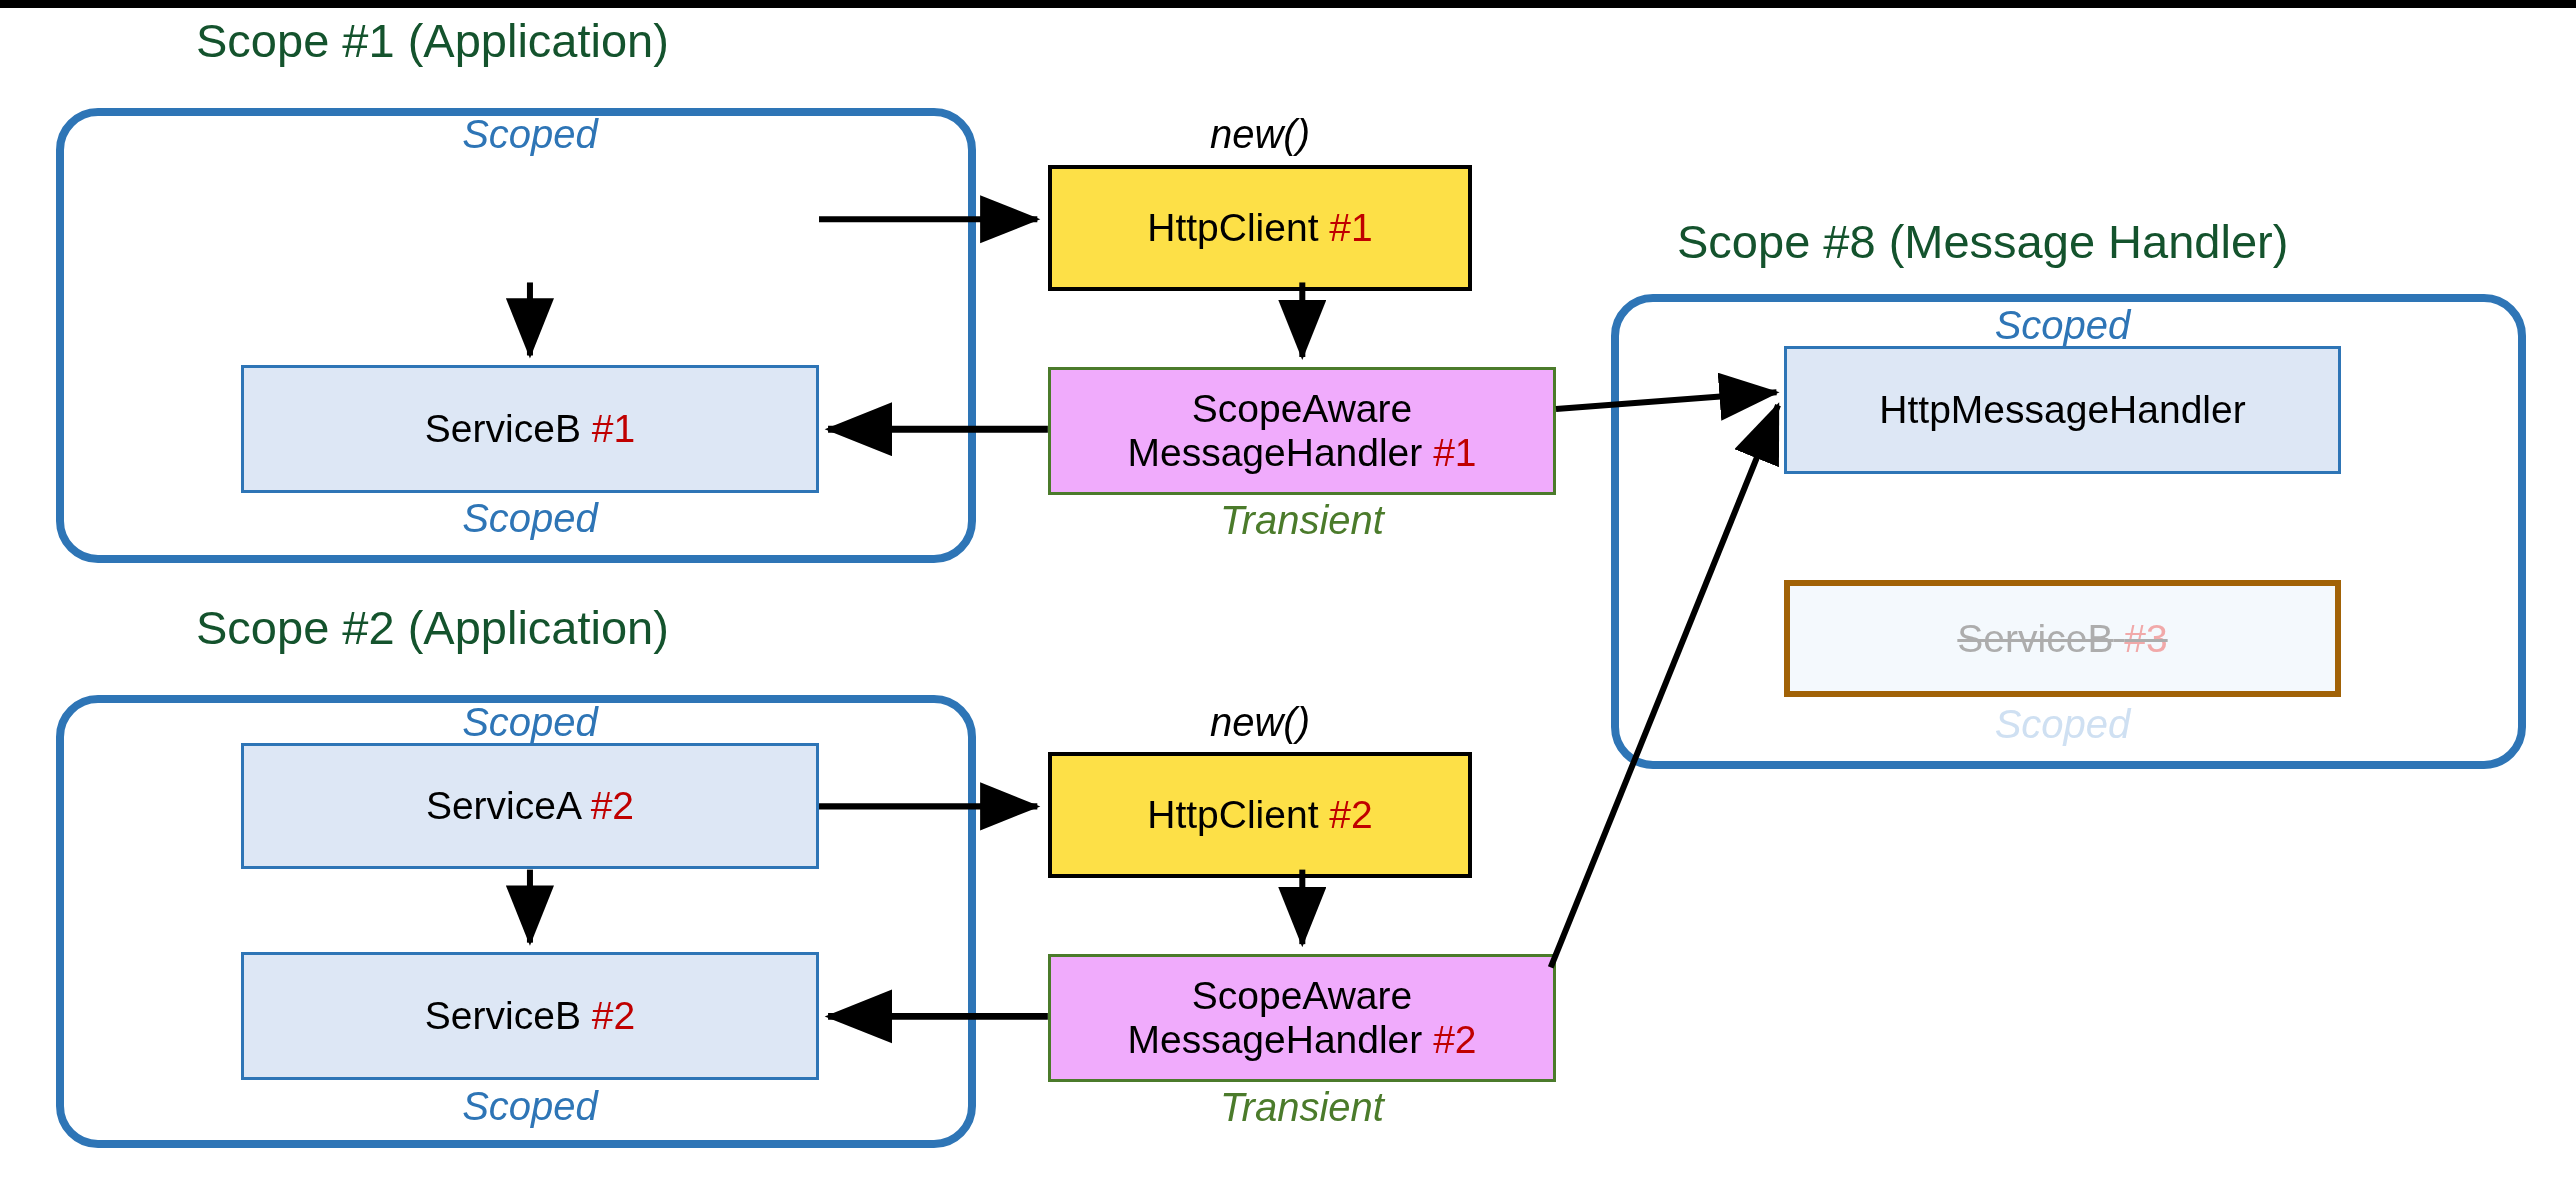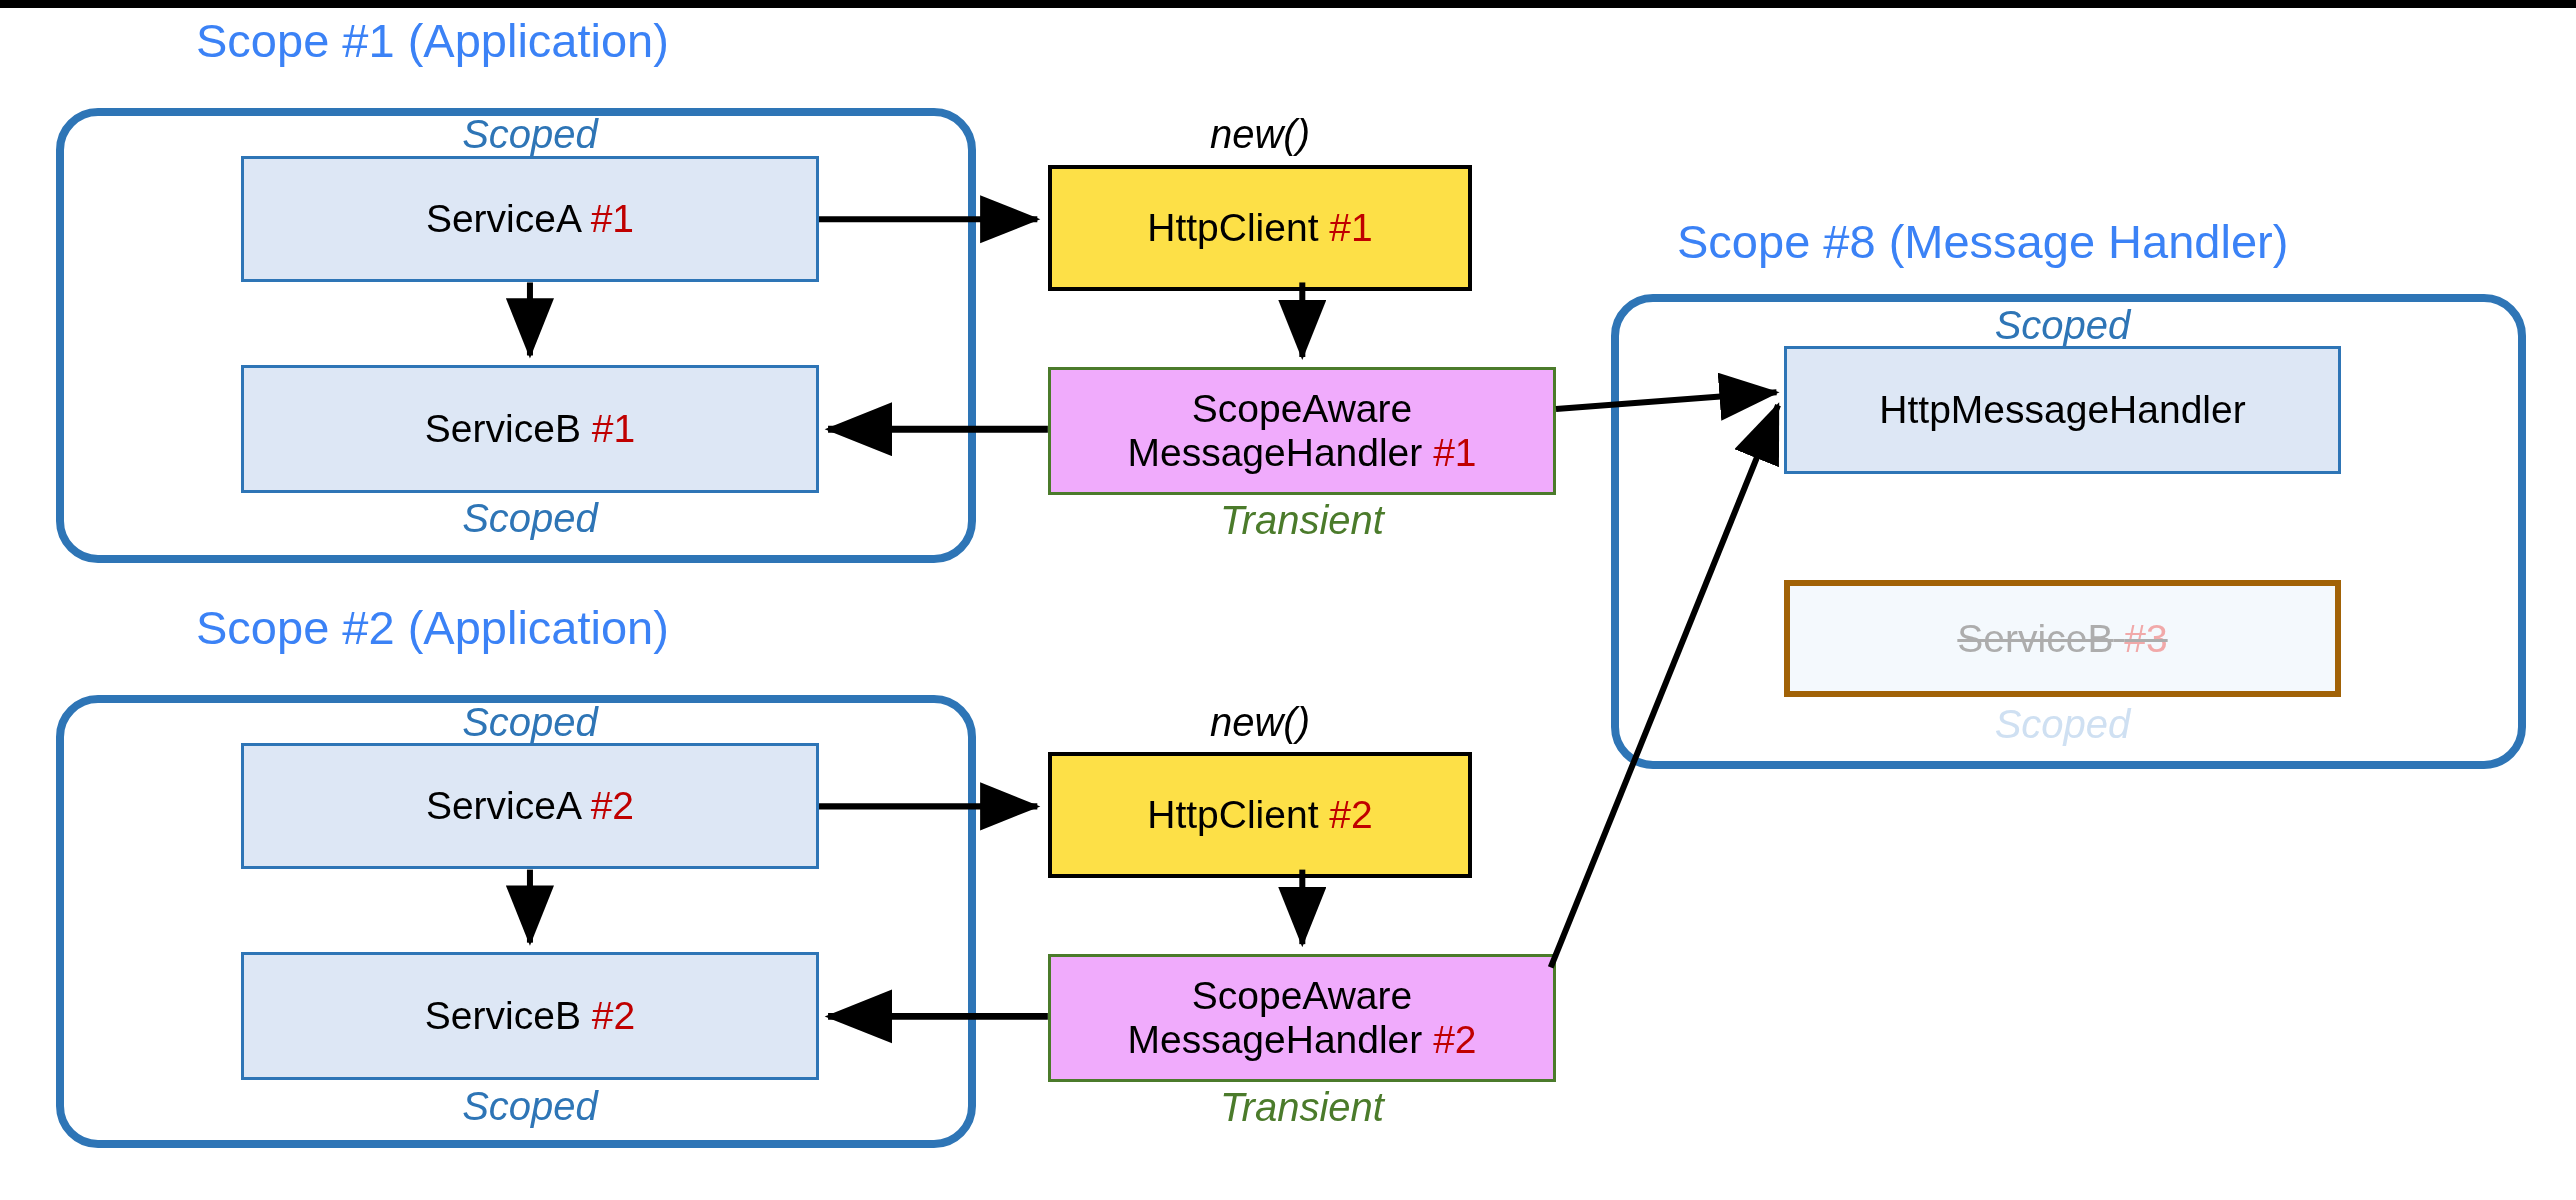--- a/index.html
+++ b/index.html
@@ -29,21 +29,21 @@
   .scope-box {
     position: absolute;
     border: 8.3px solid #2E75B6;
     border-radius: 42px;
     box-sizing: border-box;
     background: transparent;
   }
   
   .scope-title {
     position: absolute;
-    color: #3b82f6;
+    color: #14532d;
     font-size: 47px;
     font-weight: 400;
     white-space: nowrap;
     line-height: 1;
     font-family: "Liberation Sans", sans-serif;
   }
   
   .lifetime {
     position: absolute;
     font-style: italic;
@@ -110,24 +110,20 @@
 <body>
 
 <div id="canvas">
 
   <div class="topbar"></div>
 
   <div class="scope-title" style="left:196px; top:16.6px;">Scope #1 (Application)</div>
   <div class="scope-box" style="left:56px; top:108px; width:920px; height:455px;"></div>
 
   <div class="lifetime scoped" style="left:241px; top:114px; width:578px;">Scoped</div>
-  <div class="node blue" style="left:241px; top:156px; width:578px; height:126px;">
-    <span><span class="lbl" style="display:inline">ServiceA</span>
-      <span class="num">#1</span></span>
-  </div>
 
   <div class="node blue" style="left:241px; top:365px; width:578px; height:128px;">
     <span><span class="lbl" style="display:inline">ServiceB</span>
       <span class="num">#1</span></span>
   </div>
   <div class="lifetime scoped" style="left:241px; top:498px; width:578px;">Scoped</div>
 
   <div class="lifetime newcall" style="left:1048px; top:114px; width:424px;">new()</div>
   <div class="node grey" style="left:1048px; top:156px; width:424px; height:126px;">
     <span><span class="lbl" style="display:inline">HttpClient</span>

